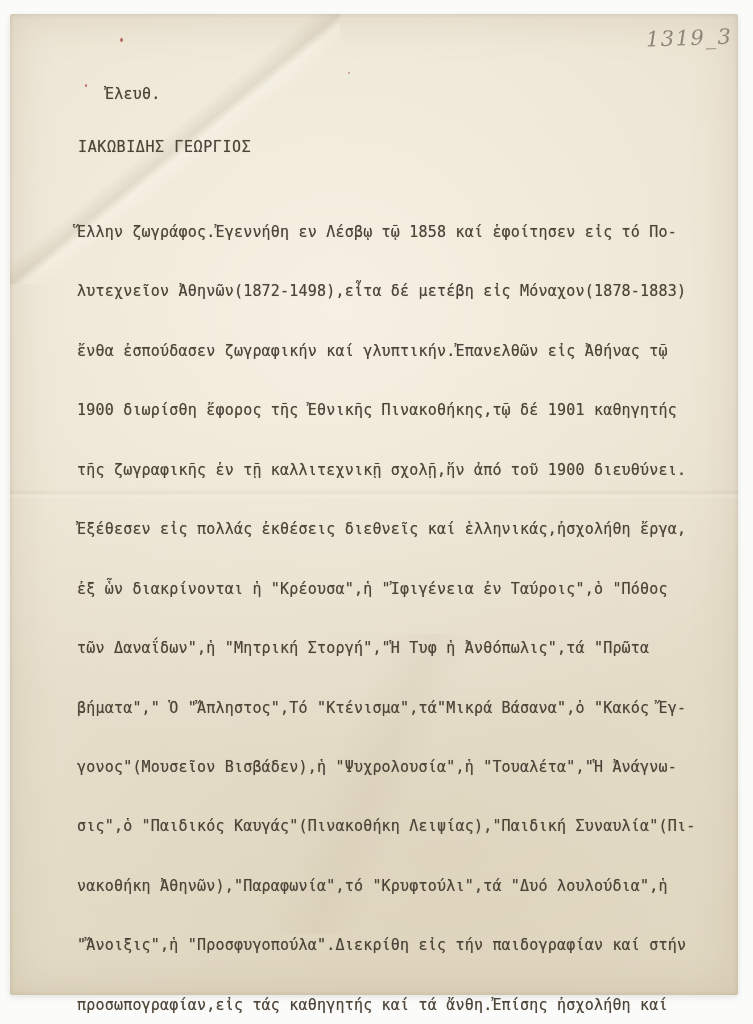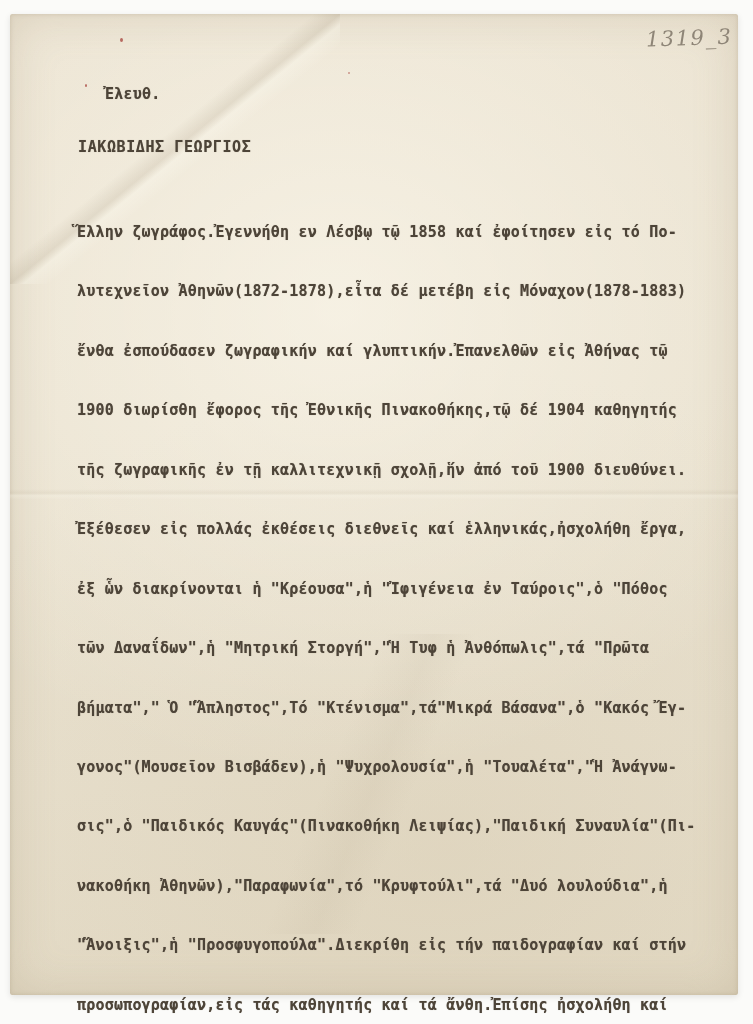--- a/index.html
+++ b/index.html
@@ -73,21 +73,20 @@
     letter-spacing: 1.5px;
     color: #8e8577;
     transform: rotate(-2deg);
   }
   .typed {
     color: #4d4438;
     font-size: 15px;
     letter-spacing: 0.2px;
     text-shadow: 0 0 0.7px rgba(77,68,56,0.55);
     white-space: pre;
-    font-weight: bold;
   }
   .header-note {
     position: absolute;
     left: 95px;
     top: 71px;
   }
   .doc-title {
     position: absolute;
     left: 68px;
     top: 124px;
@@ -124,23 +123,23 @@
   <div class="speck s3"></div>
 
   <div class="pencil-mark">1319_3</div>
 
   <div class="typed header-note">Ἐλευθ.</div>
 
   <div class="typed doc-title">ΙΑΚΩΒΙΔΗΣ ΓΕΩΡΓΙΟΣ</div>
 
   <div class="typed doc-body">
     <div class="line">Ἕλλην ζωγράφος.Ἐγεννήθη εν Λέσβῳ τῷ 1858 καί ἐφοίτησεν εἰς τό Πο-</div>
-    <div class="line">λυτεχνεῖον Ἀθηνῶν(1872-1878),εἶτα δέ μετέβη εἰς Μόναχον(1878-1883)</div>
+    <div class="line">λυτεχνεῖον Ἀθηνῶν(1872-1498),εἶτα δέ μετέβη εἰς Μόναχον(1878-1883)</div>
     <div class="line">ἔνθα ἐσπούδασεν ζωγραφικήν καί γλυπτικήν.Ἐπανελθῶν εἰς Ἀθήνας τῷ</div>
-    <div class="line">1900 διωρίσθη ἔφορος τῆς Ἐθνικῆς Πινακοθήκης,τῷ δέ 1904 καθηγητής</div>
+    <div class="line">1900 διωρίσθη ἔφορος τῆς Ἐθνικῆς Πινακοθήκης,τῷ δέ 1901 καθηγητής</div>
     <div class="line">τῆς ζωγραφικῆς ἐν τῇ καλλιτεχνικῇ σχολῇ,ἥν ἀπό τοῦ 1900 διευθύνει.</div>
     <div class="line">Ἐξέθεσεν εἰς πολλάς ἐκθέσεις διεθνεῖς καί ἑλληνικάς,ἠσχολήθη ἔργα,</div>
     <div class="line">ἐξ ὧν διακρίνονται ἡ "Κρέουσα",ἡ "Ἰφιγένεια ἐν Ταύροις",ὁ "Πόθος</div>
     <div class="line">τῶν Δαναΐδων",ἡ "Μητρική Στοργή","Ἡ Τυφ ἡ Ἀνθόπωλις",τά "Πρῶτα</div>
     <div class="line">βήματα"," Ὁ "Ἄπληστος",Τό "Κτένισμα",τά"Μικρά Βάσανα",ὁ "Κακός Ἔγ-</div>
     <div class="line">γονος"(Μουσεῖον Βισβάδεν),ἡ "Ψυχρολουσία",ἡ "Τουαλέτα","Ἡ Ἀνάγνω-</div>
     <div class="line">σις",ὁ "Παιδικός Καυγάς"(Πινακοθήκη Λειψίας),"Παιδική Συναυλία"(Πι-</div>
     <div class="line">νακοθήκη Ἀθηνῶν),"Παραφωνία",τό "Κρυφτούλι",τά "Δυό λουλούδια",ἡ</div>
     <div class="line">"Ἄνοιξις",ἡ "Προσφυγοπούλα".Διεκρίθη εἰς τήν παιδογραφίαν καί στήν</div>
     <div class="line">προσωπογραφίαν,εἰς τάς καθηγητής καί τά ἄνθη.Ἐπίσης ἠσχολήθη καί</div>

